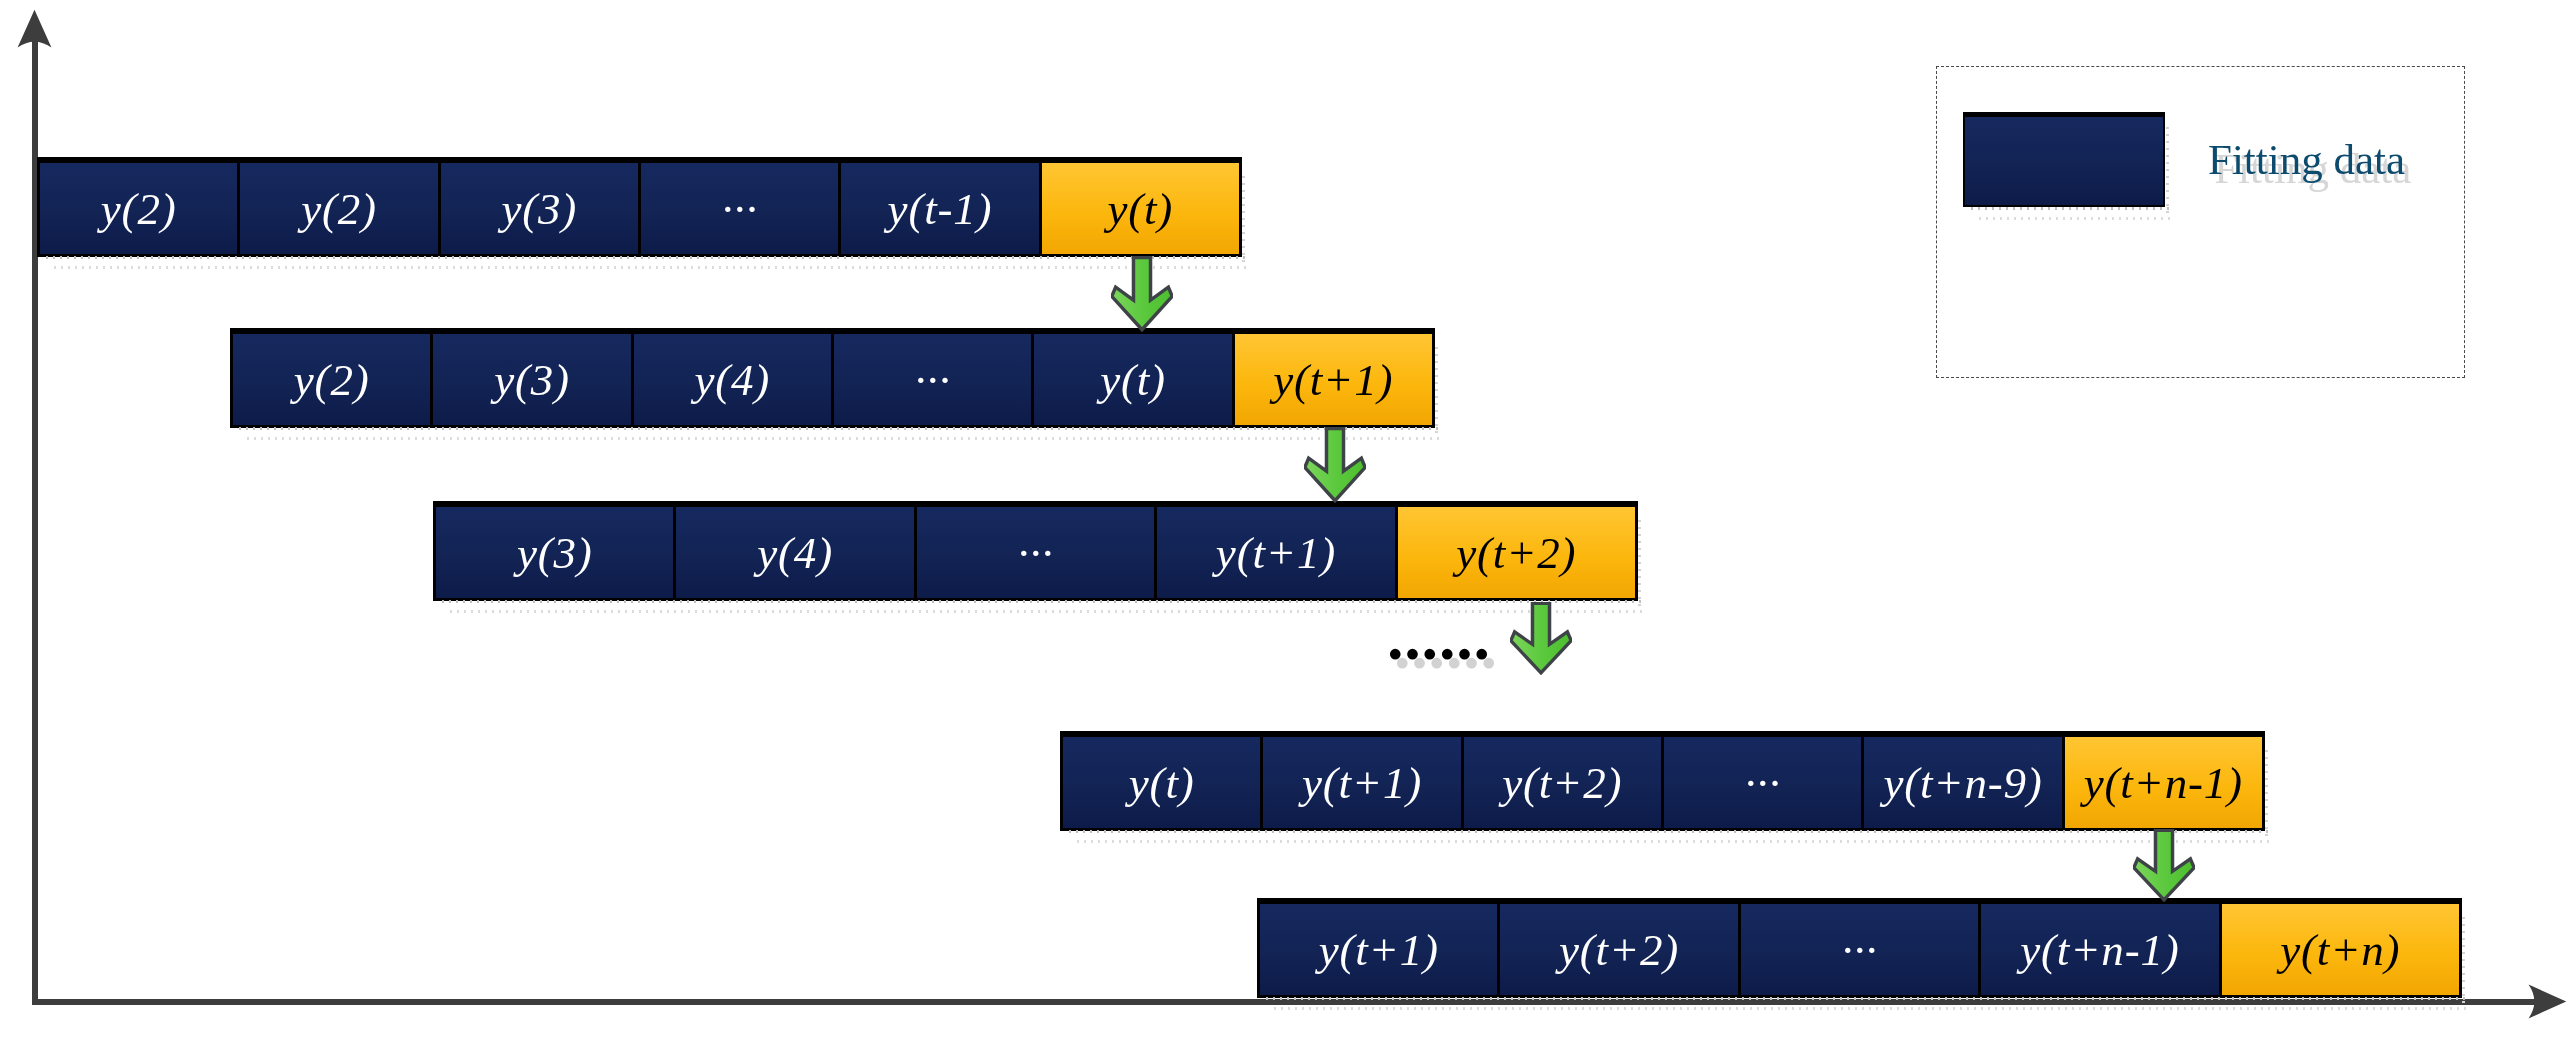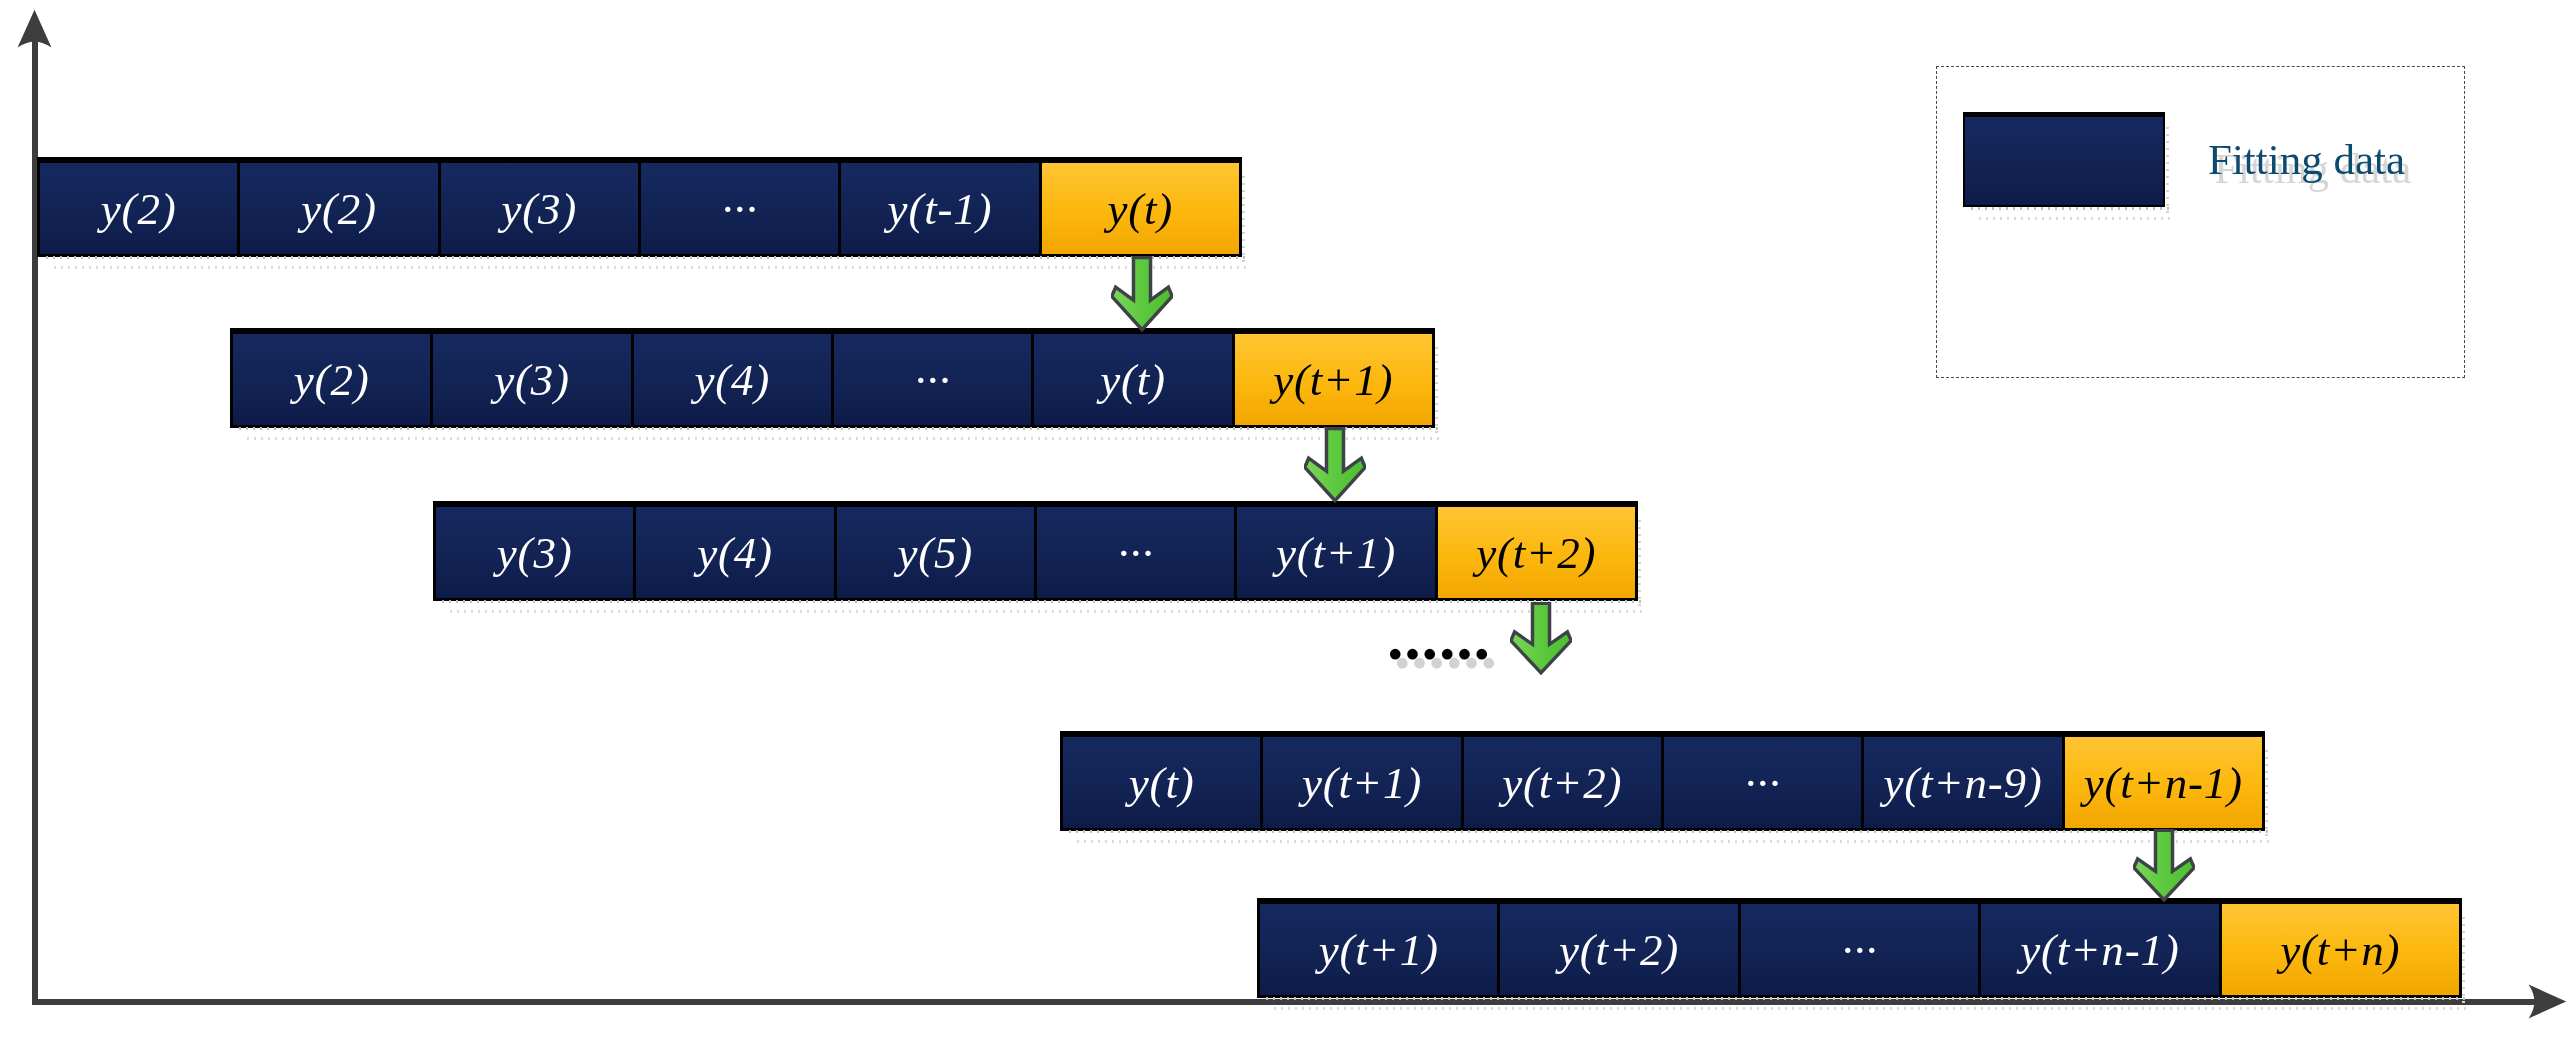--- a/index.html
+++ b/index.html
@@ -87,21 +87,20 @@
       <div class="cell fitting">y(2)</div>
       <div class="cell fitting">y(3)</div>
       <div class="cell fitting">y(4)</div>
       <div class="cell fitting">···</div>
       <div class="cell fitting">y(t)</div>
       <div class="cell predicted">y(t+1)</div>
     </div>
   <div class="row shadowed" style="left:433px;top:501px">
       <div class="cell fitting">y(3)</div>
       <div class="cell fitting">y(4)</div>
-      <div class="cell fitting">y(5)</div>
       <div class="cell fitting">···</div>
       <div class="cell fitting">y(t+1)</div>
       <div class="cell predicted">y(t+2)</div>
     </div>
   <div class="row shadowed" style="left:1060px;top:731px">
       <div class="cell fitting">y(t)</div>
       <div class="cell fitting">y(t+1)</div>
       <div class="cell fitting">y(t+2)</div>
       <div class="cell fitting">···</div>
       <div class="cell fitting">y(t+n-9)</div>

